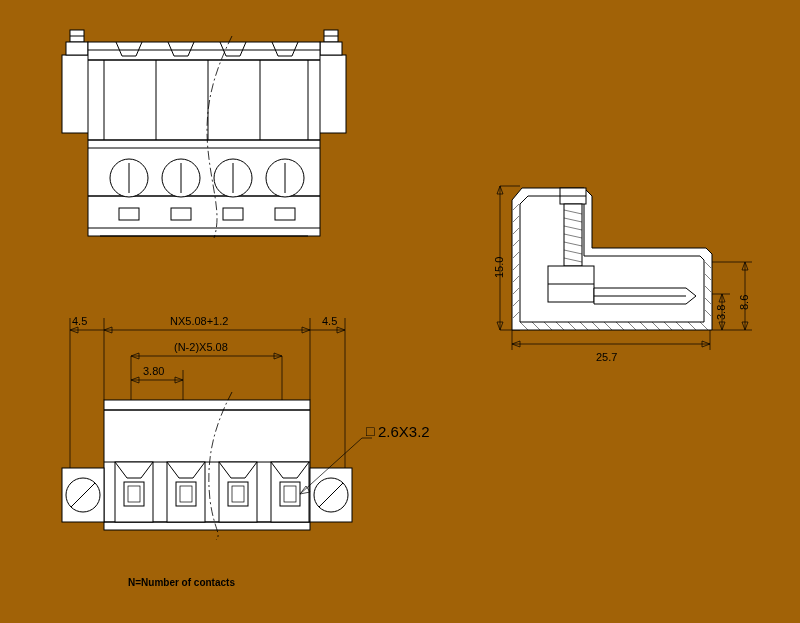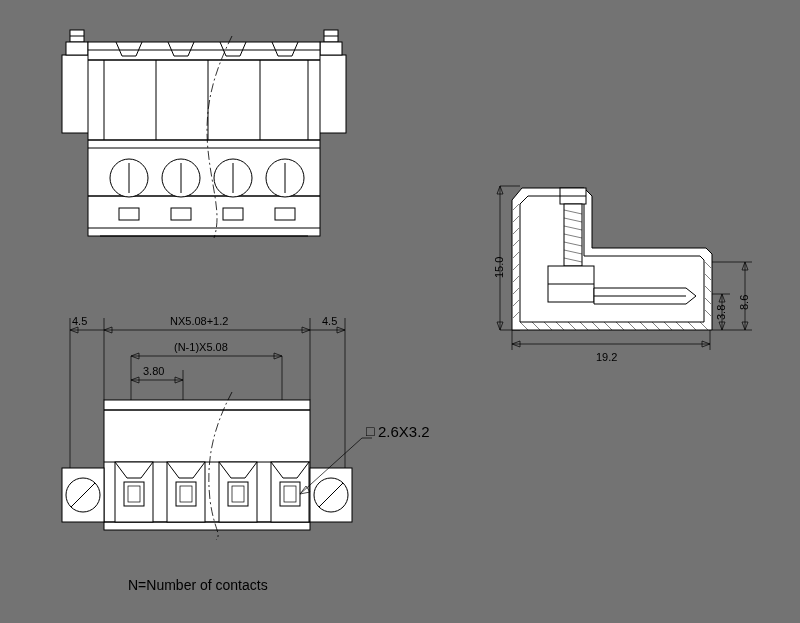--- a/index.html
+++ b/index.html
@@ -7,32 +7,32 @@
     padding: 0;
     background: #ffffff;
   }
   body {
     font-family: "Liberation Sans", sans-serif;
   }
   #sheet {
     position: relative;
     width: 800px;
     height: 623px;
-    background: #737373;
+    background: #a16207;
     overflow: hidden;
   }
   .lbl {
     position: absolute;
     font-family: "Liberation Sans", sans-serif;
     color: #000000;
     white-space: nowrap;
     line-height: 1;
   }
   .dim-lbl { font-size: 11px; }
-  .note-lbl { font-size: 14px; }
+  .note-lbl { font-size: 10px; font-weight: bold; }
   .vert {
     transform: rotate(-90deg);
     transform-origin: left top;
   }
   svg { position: absolute; left: 0; top: 0; }
   .ln   { stroke: #000; stroke-width: 1; fill: none; }
   .ln-t { stroke: #000; stroke-width: 0.7; fill: none; }
   .ln-h { stroke: #000; stroke-width: 1.6; fill: none; }
   .fillw { fill: #ffffff; stroke: #000; stroke-width: 1; }
   .dash { stroke: #000; stroke-width: 0.8; fill: none; stroke-dasharray: 9 3 2 3; }
@@ -254,26 +254,26 @@
         <line x1="705" y1="286" x2="711" y2="292"></line>
         <line x1="705" y1="298" x2="711" y2="304"></line>
         <line x1="705" y1="310" x2="711" y2="316"></line>
       </g>
     </g>
   </svg>
 
   <div class="lbl dim-lbl" style="left:72px; top:316px;">4.5</div>
   <div class="lbl dim-lbl" style="left:322px; top:316px;">4.5</div>
   <div class="lbl dim-lbl" style="left:170px; top:316px;">NX5.08+1.2</div>
-  <div class="lbl dim-lbl" style="left:174px; top:342px;">(N-1)X5.08</div>
+  <div class="lbl dim-lbl" style="left:174px; top:342px;">(N-2)X5.08</div>
   <div class="lbl dim-lbl" style="left:143px; top:366px;">3.80</div>
 
   <div class="lbl dim-lbl" style="left:366px; top:424px; font-size:14px;">□</div>
   <div class="lbl dim-lbl" style="left:378px; top:424px; font-size:15px;">2.6X3.2</div>
 
   <div class="lbl dim-lbl vert" style="left:494px; top:278px;">15.0</div>
   <div class="lbl dim-lbl vert" style="left:739px; top:310px;">8.6</div>
   <div class="lbl dim-lbl vert" style="left:716px; top:320px;">3.8</div>
-  <div class="lbl dim-lbl" style="left:596px; top:352px;">19.2</div>
+  <div class="lbl dim-lbl" style="left:596px; top:352px;">25.7</div>
 
   <div class="lbl note-lbl" style="left:128px; top:578px;">N=Number of contacts</div>
 
 </div>
 
 </body></html>

